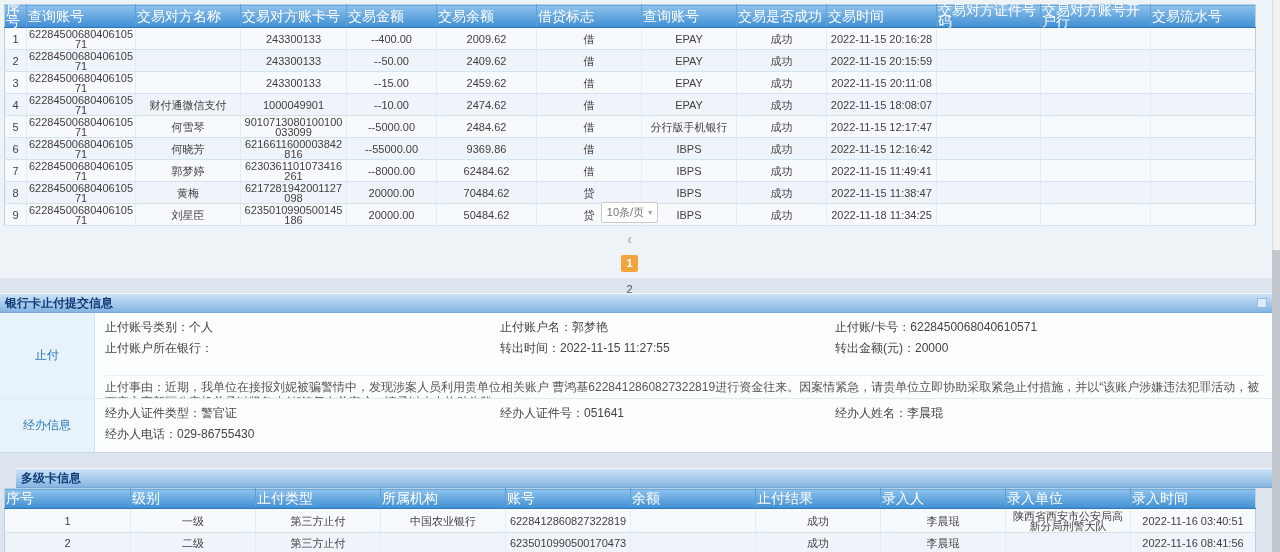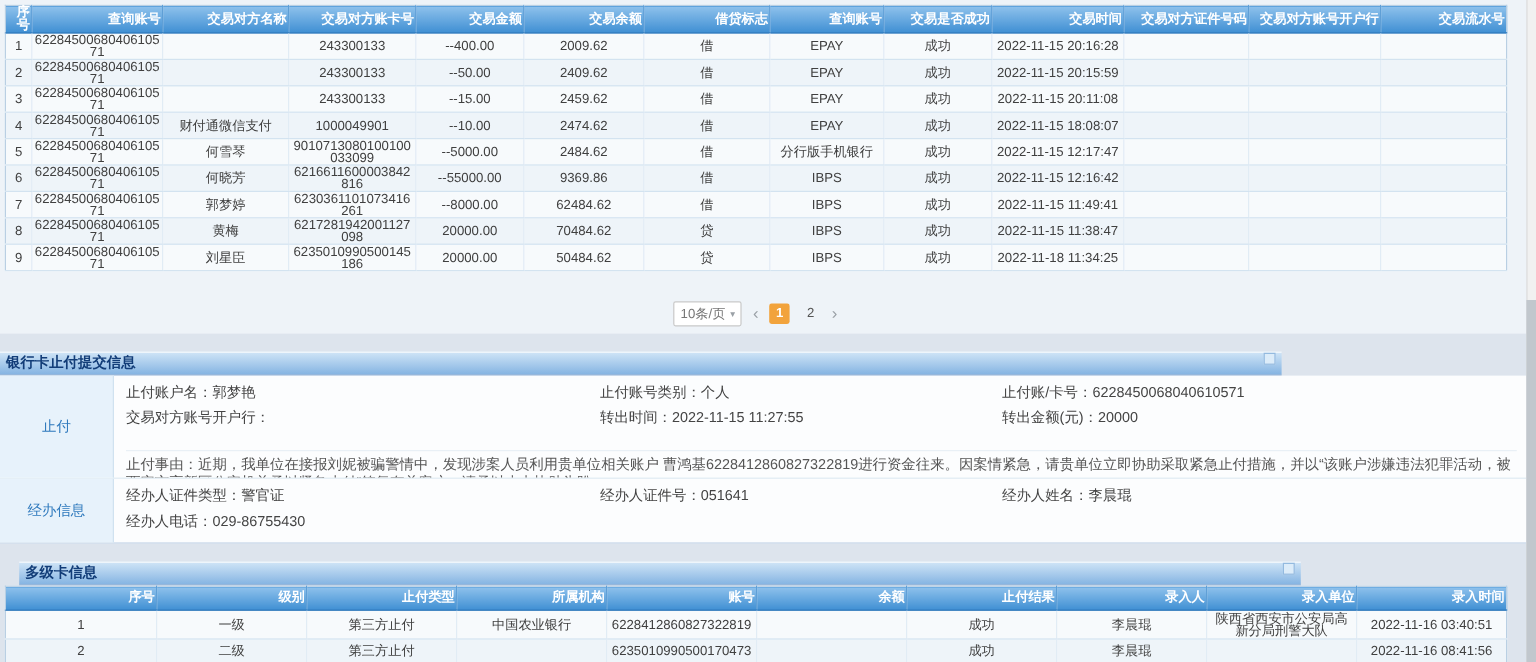--- a/index.html
+++ b/index.html
@@ -7,57 +7,57 @@
   body {
     width:1280px; height:552px; overflow:hidden; position:relative;
     background:#dde4ed; font-family:"Liberation Sans", sans-serif;
   }
   #top-area { position:absolute; left:0; top:0; width:1272px; height:278px; background:#eef3f8; }
 
   
   table { border-collapse:collapse; table-layout:fixed; background:#fff; border:1px solid #b9cfe3; }
   thead th {
     background:linear-gradient(#8ec1ec,#3f8fd3);
-    color:#fff; font-size:11px; font-weight:bold; height:23px;
+    color:#fff; font-size:14px; font-weight:normal; height:23px;
     border-left:1px solid #5f9fd6; border-bottom:1px solid #2f77b9;
-    padding:0 1px; word-break:break-all; line-height:11px; text-align:right;
+    padding:0 1px; word-break:break-all; line-height:11px; text-align:left;
   }
   thead th:first-child { border-left:none; }
   tbody td {
     font-size:11px; color:#404040; text-align:center;
     border-left:1px solid #e1ecf5; border-bottom:1px solid #d3e3f0;
     padding:0 2px; word-break:break-all; line-height:10px; background:#f7fafc;
   }
   tbody td:first-child { border-left:none; }
   tbody tr:nth-child(even) td { background:#eef4f9; }
 
   #txn-table { position:absolute; left:4px; top:4px; width:1251px; }
   #txn-table tbody td { height:22px; }
 
   
   #pagination {
     position:absolute; left:4px; top:247px; width:1251px; height:28px;
     display:flex; align-items:center; justify-content:center; gap:9px;
-    font-size:11px; color:#666;
+    font-size:11px; color:#666;flex-direction:column;
   }
   .pagesize-box {
     border:1px solid #c9c9c9; background:#fff; border-radius:2px;
     padding:2px 5px; display:flex; align-items:center; gap:4px; color:#777;
   }
   .pg-arrow { color:#9aa0a6; font-size:14px; line-height:14px; cursor:pointer; }
   .pg-num { color:#555; width:17px; height:17px; line-height:17px; text-align:center; cursor:pointer; }
   .pg-num.active { background:#f2a33c; color:#fff; font-weight:bold; border-radius:2px; }
   .dd-chevron { font-size:8px; color:#9aa0a6; }
 
   
   .bar {
-    position:absolute; left:0; width:1068px; height:20px;
+    position:absolute; left:0; width:1272px; height:20px;
     background:linear-gradient(#cde3f6,#85b4e2);
     border-top:1px solid #f3f9fe; border-bottom:1px solid #7ea6d2;
-    display:flex; justify-content:space-between; padding:0 5px;
+    display:flex; align-items:center; justify-content:space-between; padding:0 5px;
   }
   .bar .title { font-size:12px; font-weight:bold; color:#123d78; }
   .collapse-box { width:10px; height:10px; background:#dcecf9; border:1px solid #93badf; }
   #bar-stop { top:293px; }
   #bar-multi { top:468px;margin-left:16px; }
 
   
   #stop-panel {
     position:absolute; left:0; top:313px; width:1272px; height:140px;
     background:#fcfdfe; border-bottom:1px solid #c3d5e6;
@@ -285,26 +285,26 @@
 <div class="bar" id="bar-stop">
   <span class="title">银行卡止付提交信息</span>
   <span class="collapse-box"></span>
 </div>
 
 <div id="stop-panel">
   <div class="group group-zhifu">
     <div class="label-col">止付</div>
     <div class="content-col">
       <div class="frow">
+        <span>止付账号类别：个人</span>
         <span>止付账户名：郭梦艳</span>
-        <span>止付账号类别：个人</span>
         <span>止付账/卡号：6228450068040610571</span>
       </div>
       <div class="frow">
-        <span>交易对方账号开户行：</span>
+        <span>止付账户所在银行：</span>
         <span>转出时间：2022-11-15 11:27:55</span>
         <span>转出金额(元)：20000</span>
       </div>
       <div class="reason">止付事由：近期，我单位在接报刘妮被骗警情中，发现涉案人员利用贵单位相关账户 曹鸿基6228412860827322819进行资金往来。因案情紧急，请贵单位立即协助采取紧急止付措施，并以“该账户涉嫌违法犯罪活动，被西安市高新区公安机关予以紧急止付”答复有关客户。请予以大力协助为盼。</div>
     </div>
   </div>
   <div class="group group-agent">
     <div class="label-col">经办信息</div>
     <div class="content-col">
       <div class="frow">

